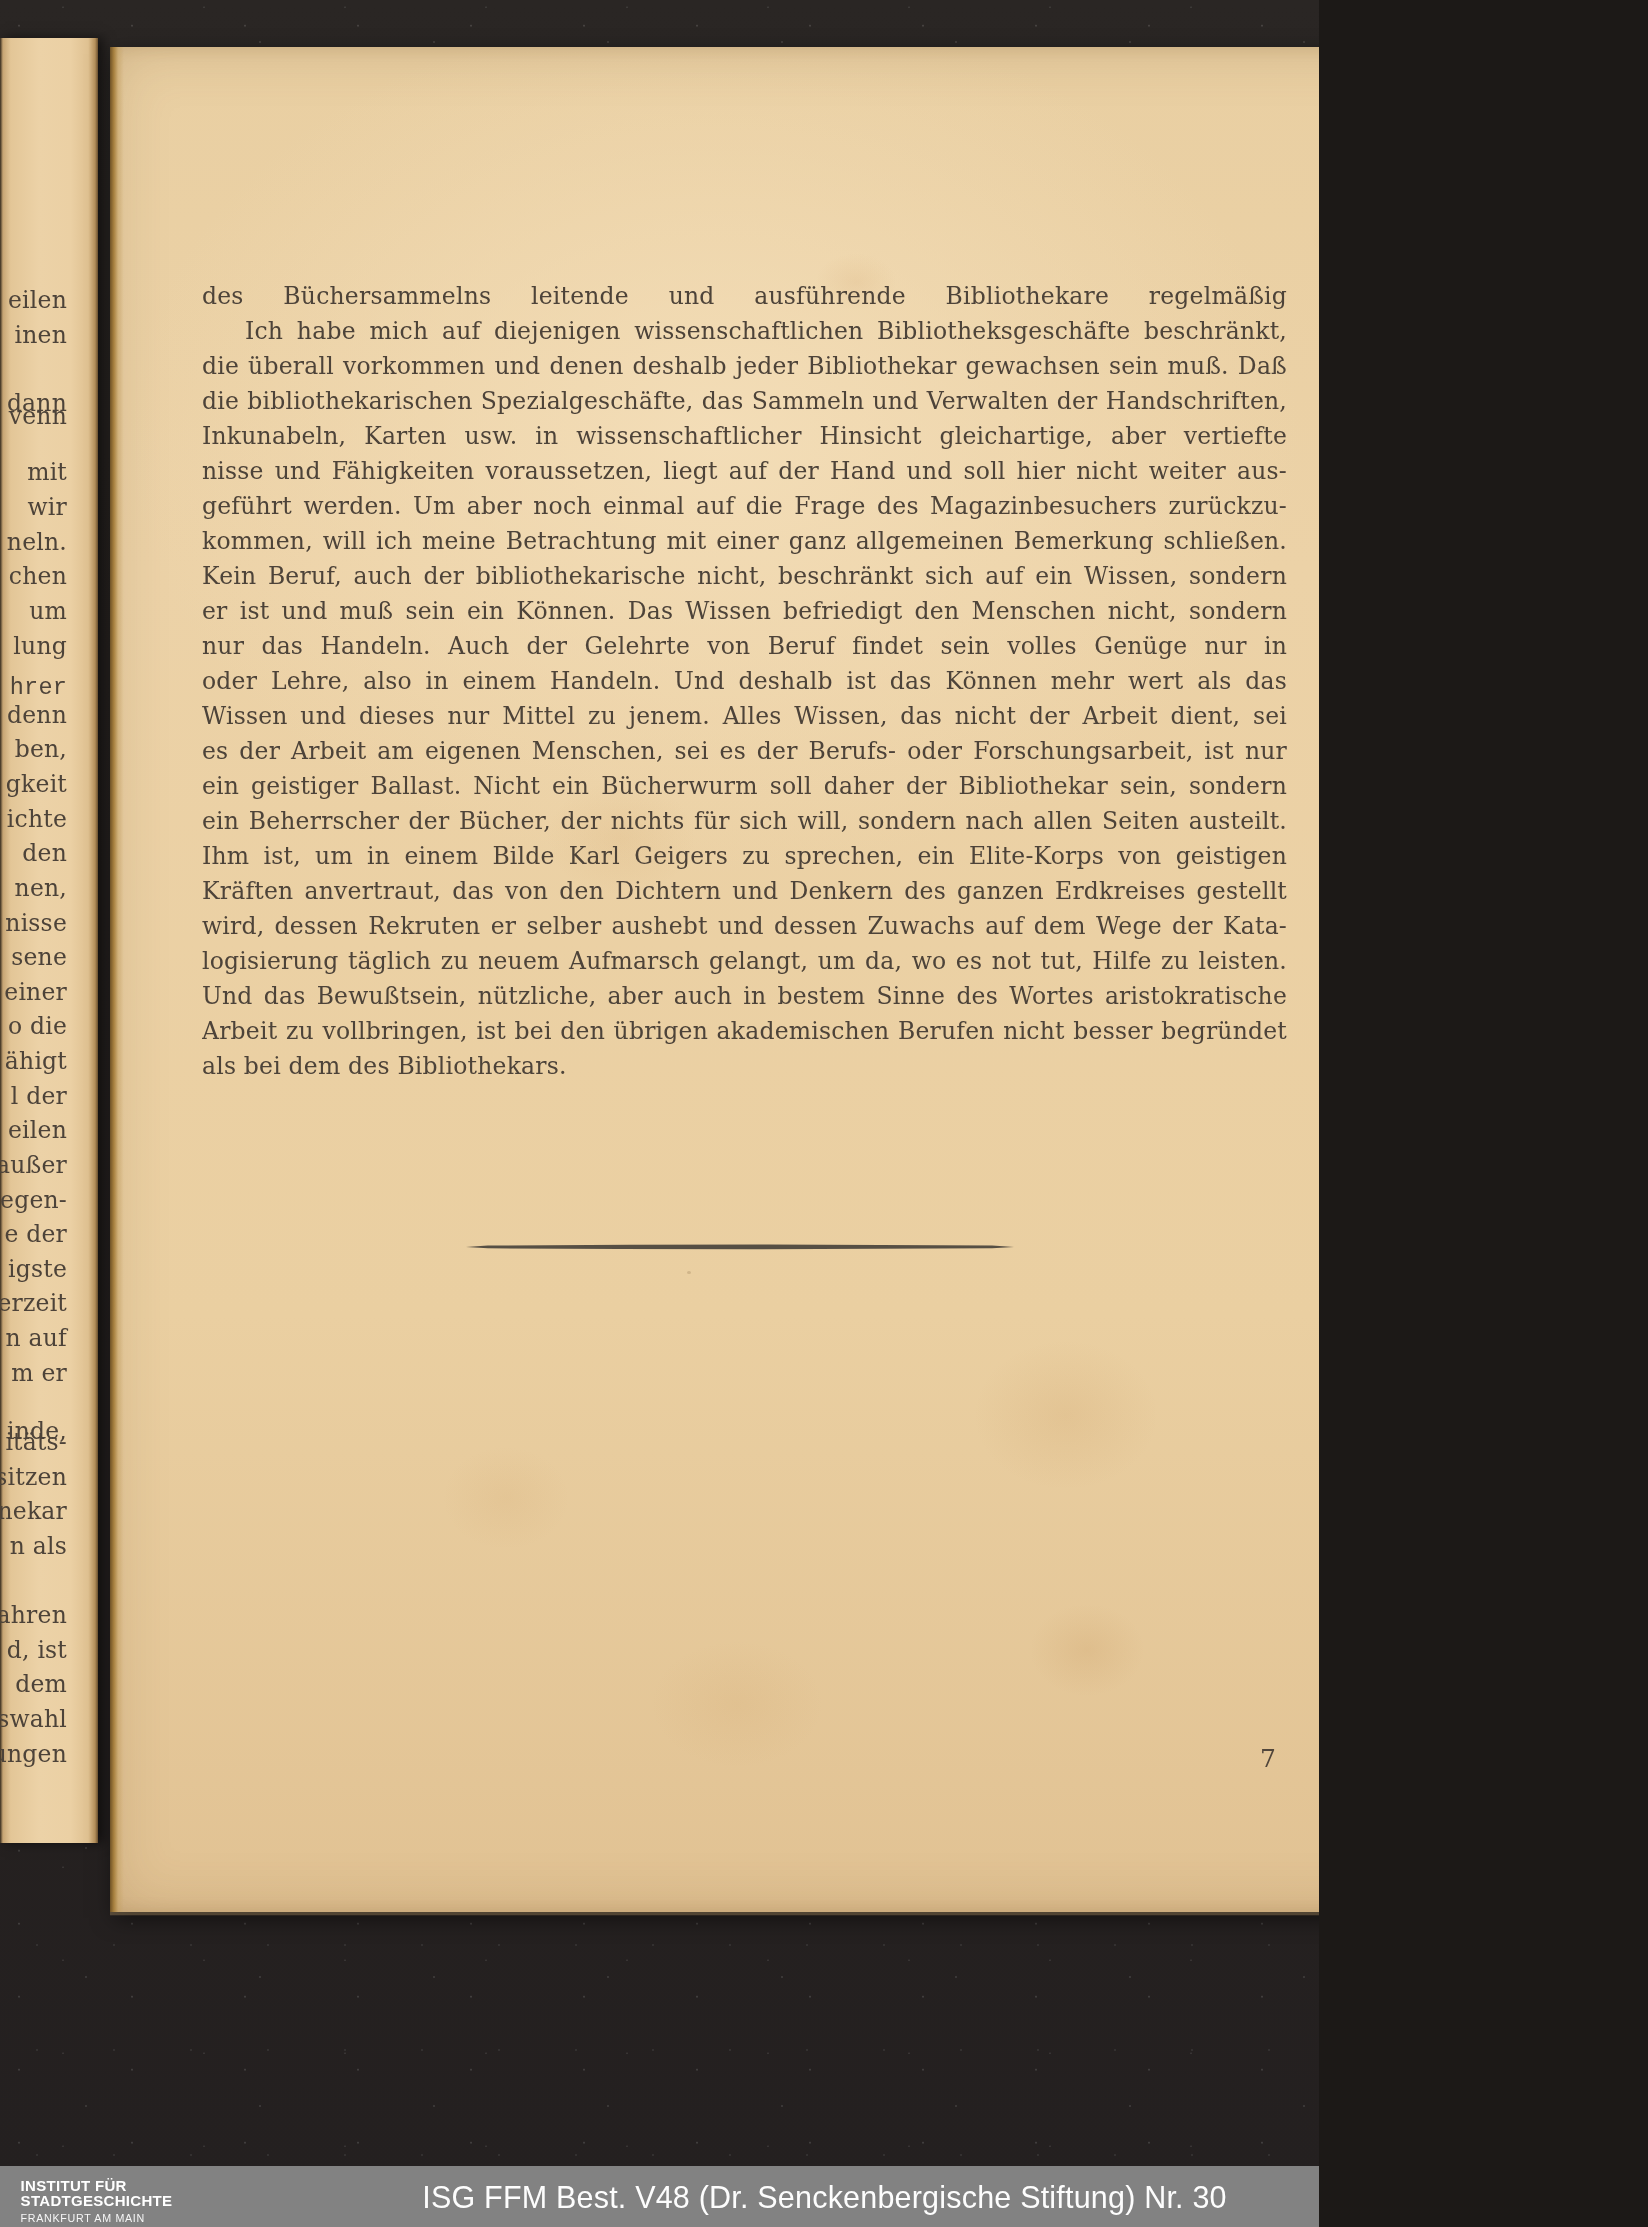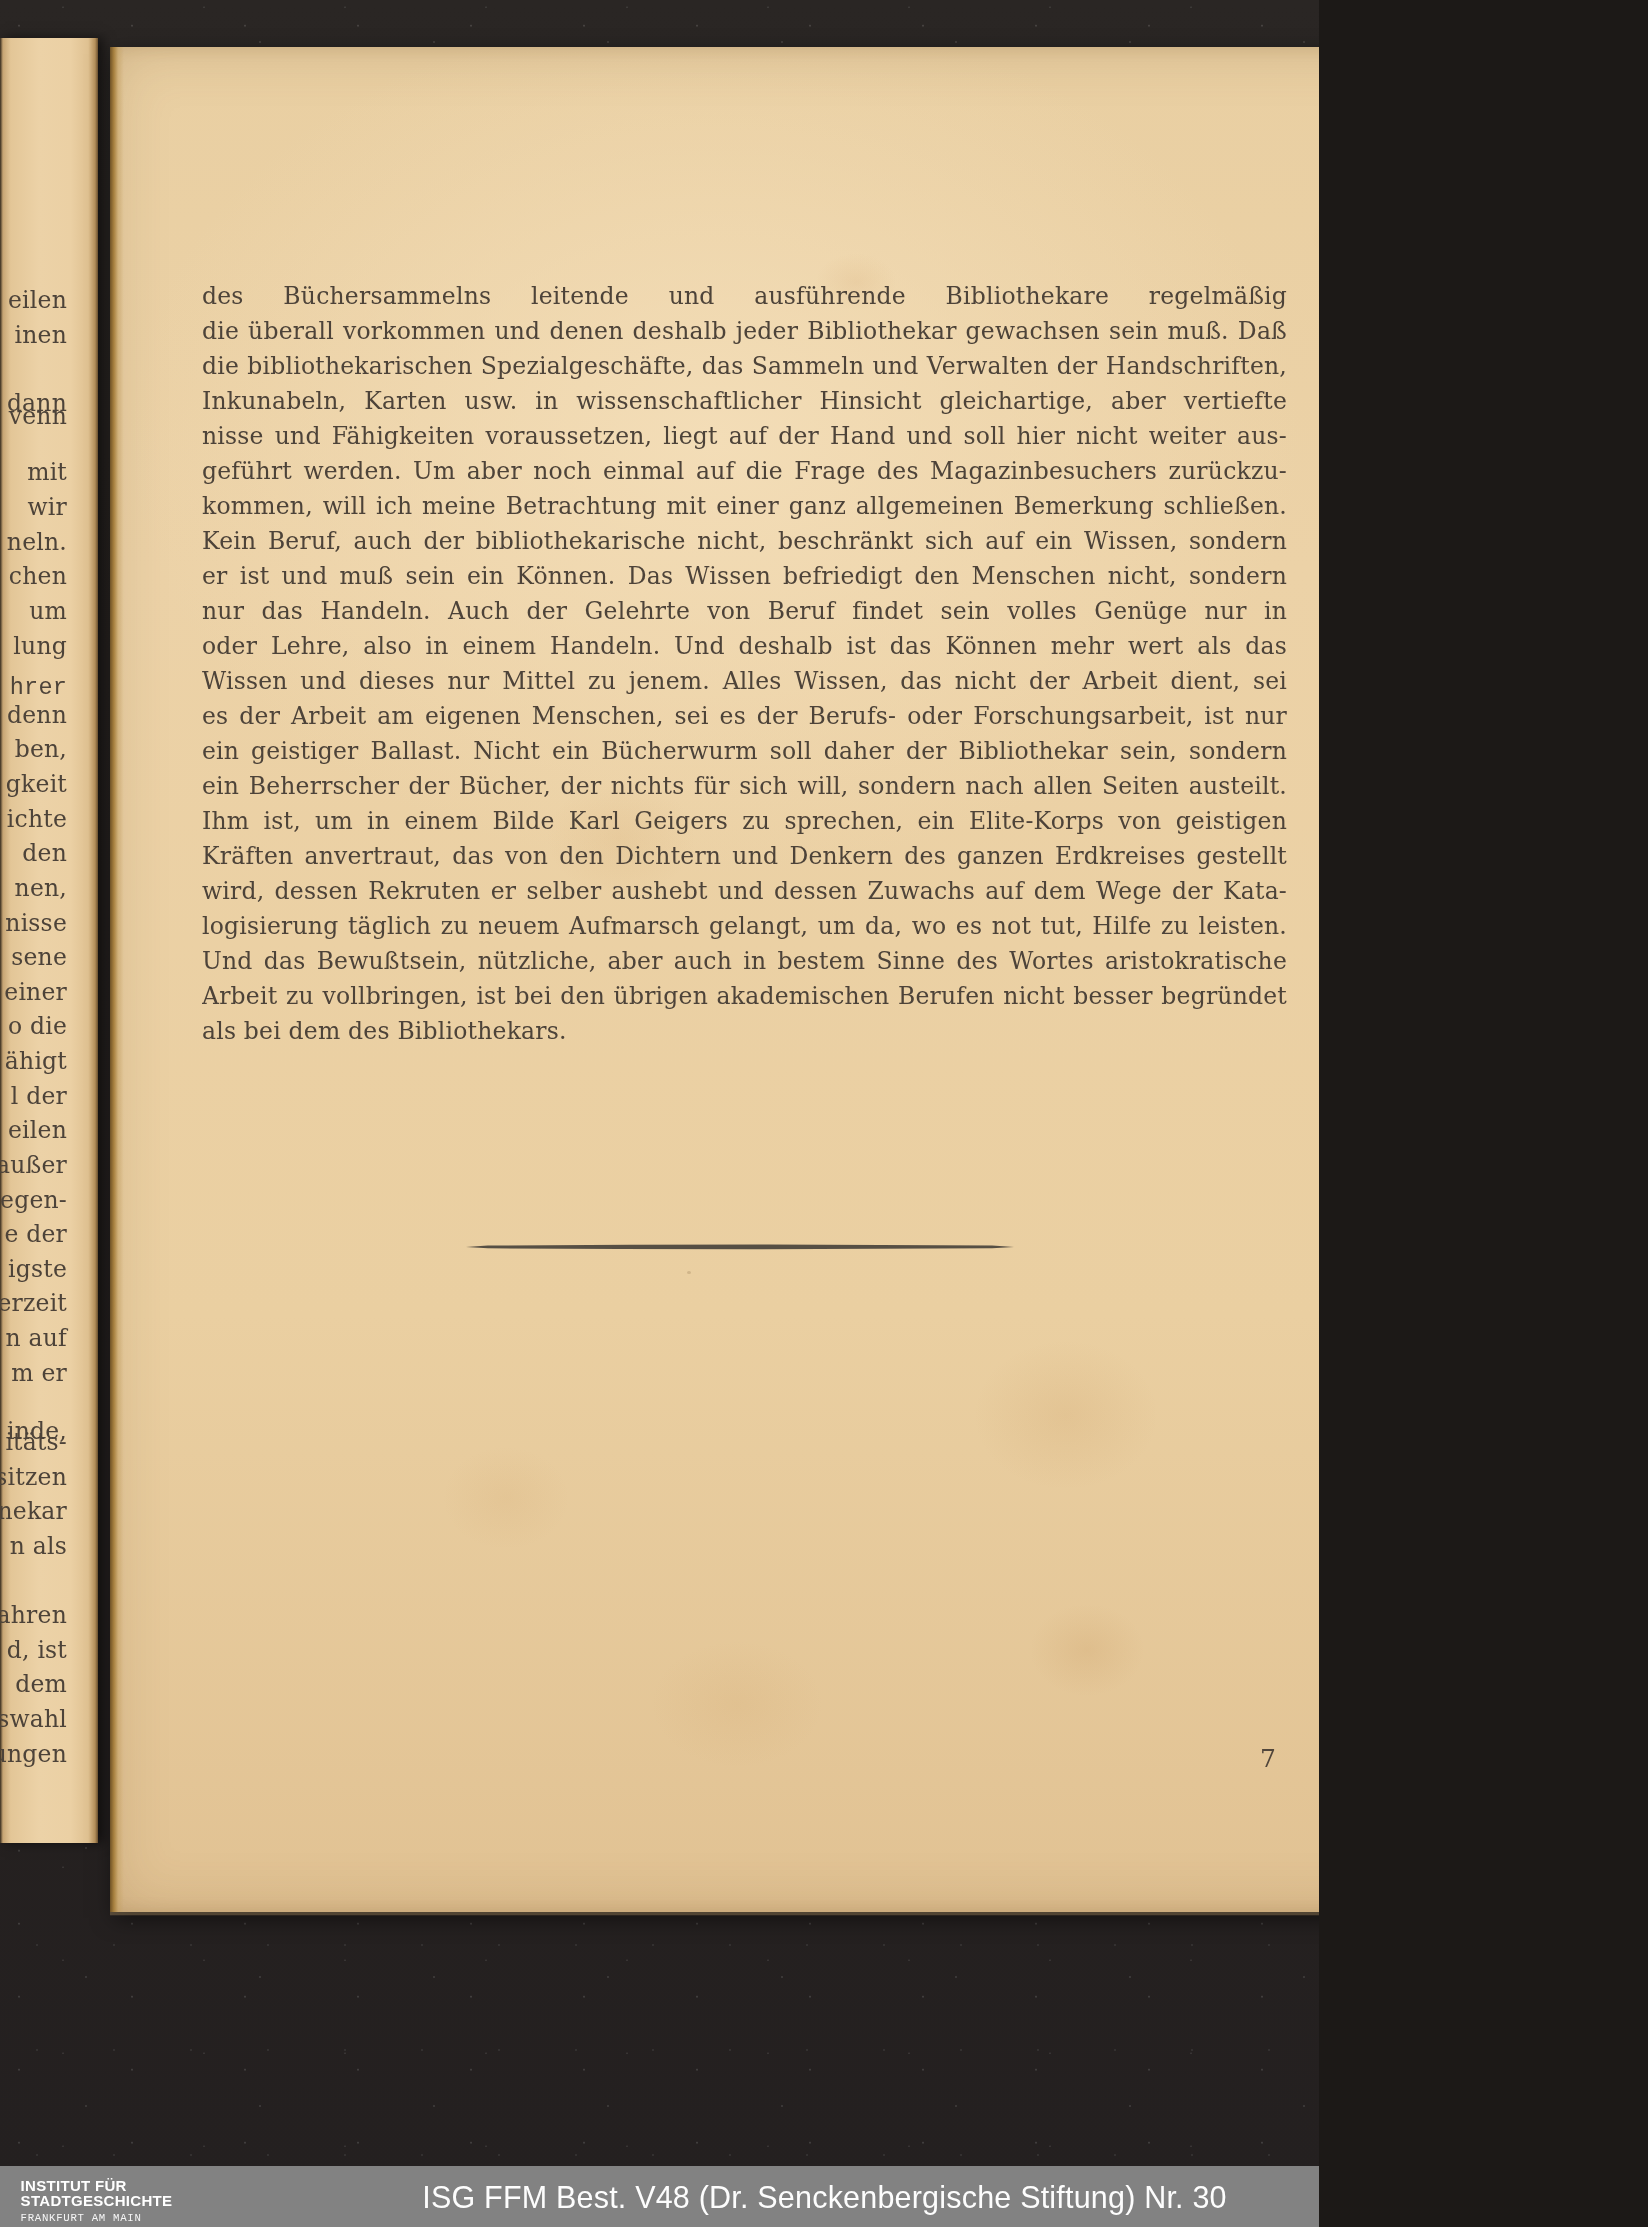--- a/index.html
+++ b/index.html
@@ -96,21 +96,21 @@
   
   #footer-bar{
     position:absolute;left:0;top:2166px;width:1649px;height:62px;
     background:#828282;
     font-family:"Liberation Sans", sans-serif;color:#ffffff;
   }
   #institute-logo{
     position:absolute;left:20.6px;top:11.5px;line-height:15.7px;
   }
   .inst-bold{font-weight:bold;font-size:15px;letter-spacing:0.3px;}
-  .inst-small{font-size:10.7px;letter-spacing:0.7px;margin-top:2.5px;color:rgba(255,255,255,.93);font-family:Liberation Mono, monospace;}
+  .inst-small{font-size:10.7px;letter-spacing:0.7px;margin-top:2.5px;color:rgba(255,255,255,.93);}
   #archive-reference{
     position:absolute;left:0;top:0;width:100%;height:62px;
     display:flex;align-items:center;justify-content:center;
     font-size:30.5px;font-weight:400;letter-spacing:0.2px;color:#fdfdfd;
   }
   #dfg-logo{
     position:absolute;right:11.5px;top:0;height:62px;
     display:flex;align-items:center;
     font-size:58px;font-weight:bold;letter-spacing:-2.5px;
     transform:scaleY(.96);color:#ffffff;
@@ -167,20 +167,21 @@
       <div class="frag" style="top: 1632px;">dem</div>
       <div class="frag" style="top: 1667px;">swahl</div>
       <div class="frag" style="top: 1702px;">ungen</div>
     </div>
 
   <div id="main-page">
     <div id="gutter-crease"></div>
 
     <div id="text-block">
         <div class="tline">des Büchersammelns leitende und ausführende Bibliothekare regelmäßig zusammenwirken.</div>
+        <div class="tline indent">Ich habe mich auf diejenigen wissenschaftlichen Bibliotheksgeschäfte beschränkt,</div>
         <div class="tline">die überall vorkommen und denen deshalb jeder Bibliothekar gewachsen sein muß. Daß</div>
         <div class="tline">die bibliothekarischen Spezialgeschäfte, das Sammeln und Verwalten der Handschriften,</div>
         <div class="tline">Inkunabeln, Karten usw. in wissenschaftlicher Hinsicht gleichartige, aber vertiefte Kennt-</div>
         <div class="tline">nisse und Fähigkeiten voraussetzen, liegt auf der Hand und soll hier nicht weiter aus-</div>
         <div class="tline">geführt werden. Um aber noch einmal auf die Frage des Magazinbesuchers zurückzu-</div>
         <div class="tline">kommen, will ich meine Betrachtung mit einer ganz allgemeinen Bemerkung schließen.</div>
         <div class="tline">Kein Beruf, auch der bibliothekarische nicht, beschränkt sich auf ein Wissen, sondern</div>
         <div class="tline">er ist und muß sein ein Können. Das Wissen befriedigt den Menschen nicht, sondern</div>
         <div class="tline">nur das Handeln. Auch der Gelehrte von Beruf findet sein volles Genüge nur in Forschung</div>
         <div class="tline">oder Lehre, also in einem Handeln. Und deshalb ist das Können mehr wert als das</div>

